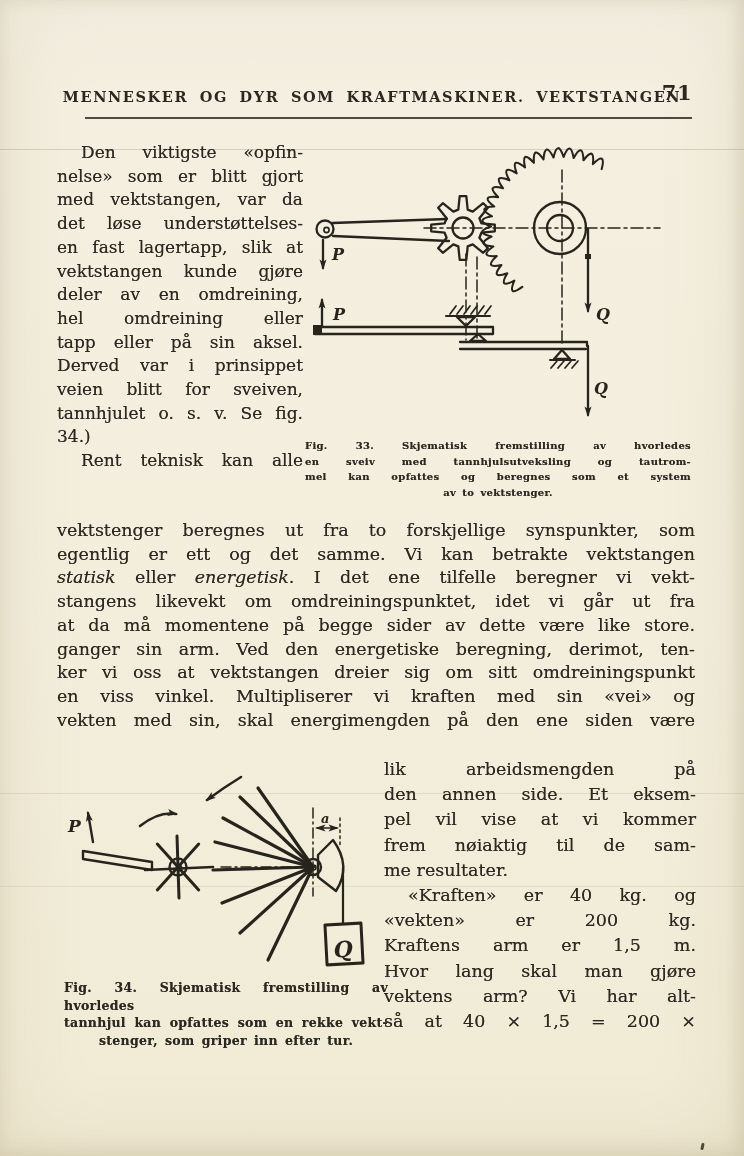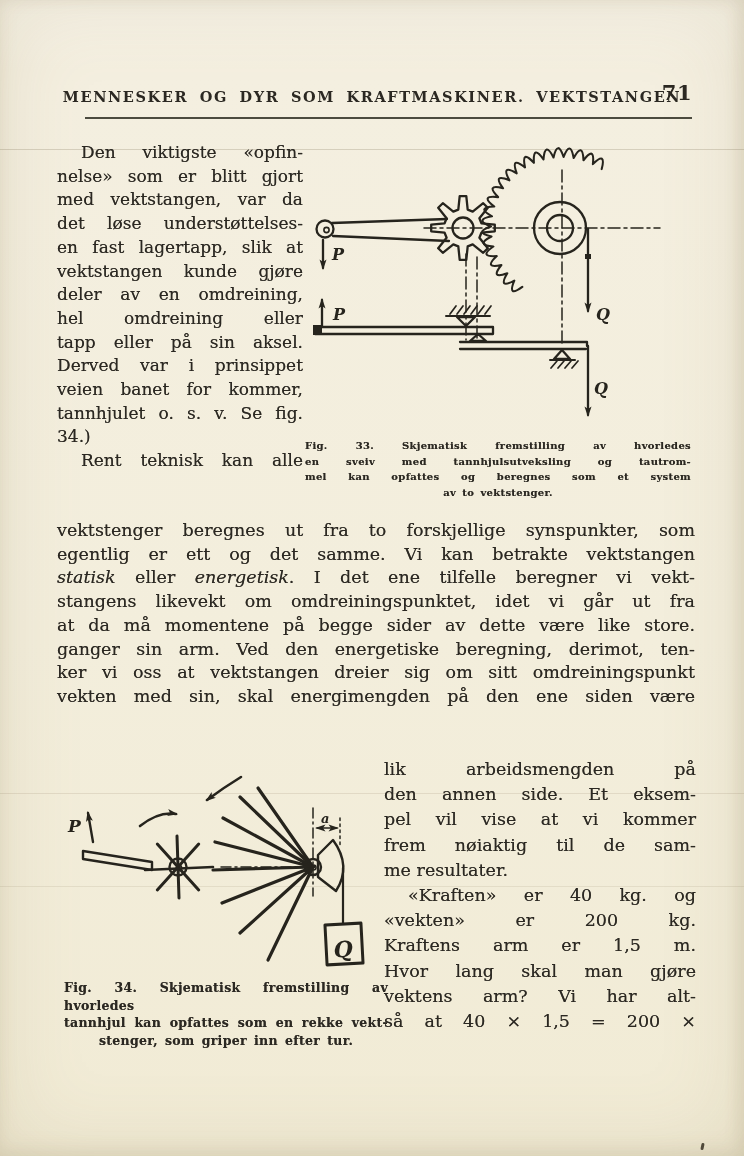--- a/index.html
+++ b/index.html
@@ -52,21 +52,21 @@
       <div class="ln ind">Den viktigste «opfin-</div>
       <div class="ln">nelse» som er blitt gjort</div>
       <div class="ln">med vektstangen, var da</div>
       <div class="ln">det løse understøttelses-</div>
       <div class="ln">en fast lagertapp, slik at</div>
       <div class="ln">vektstangen kunde gjøre</div>
       <div class="ln">deler av en omdreining,</div>
       <div class="ln">hel omdreining eller</div>
       <div class="ln">tapp eller på sin aksel.</div>
       <div class="ln">Derved var i prinsippet</div>
-      <div class="ln">veien banet for kommer,</div>
+      <div class="ln">veien blitt for sveiven,</div>
       <div class="ln">tannhjulet o. s. v. Se fig.</div>
       <div class="ln endl">34.)</div>
       <div class="ln ind">Rent teknisk kan alle</div>
     </div>
 
   <svg class="figsvg fig33" viewBox="0 0 400 305">
     <defs>
       <marker id="ah33" viewBox="0 0 11 8" refX="9" refY="4" markerWidth="11" markerHeight="8" orient="auto-start-reverse" markerUnits="userSpaceOnUse">
         <path d="M0.5,0.5 L11,4 L0.5,7.5 L3,4 Z" fill="#26241d"></path>
       </marker>
@@ -132,20 +132,21 @@
     </div>
 
   <div class="textblock maincol">
       <div class="ln">vektstenger beregnes ut fra to forskjellige synspunkter, som</div>
       <div class="ln">egentlig er ett og det samme. Vi kan betrakte vektstangen</div>
       <div class="ln"><span class="it">statisk</span><span> eller </span><span class="it">energetisk</span><span>. I det ene tilfelle beregner vi vekt-</span></div>
       <div class="ln">stangens likevekt om omdreiningspunktet, idet vi går ut fra</div>
       <div class="ln">at da må momentene på begge sider av dette være like store.</div>
       <div class="ln">ganger sin arm. Ved den energetiske beregning, derimot, ten-</div>
       <div class="ln">ker vi oss at vektstangen dreier sig om sitt omdreiningspunkt</div>
+      <div class="ln">en viss vinkel. Multipliserer vi kraften med sin «vei» og</div>
       <div class="ln">vekten med sin, skal energimengden på den ene siden være</div>
     </div>
 
   <svg class="figsvg fig34" viewBox="0 0 340 212">
     <defs>
       <marker id="ah34" viewBox="0 0 11 8" refX="9" refY="4" markerWidth="11" markerHeight="8" orient="auto-start-reverse" markerUnits="userSpaceOnUse">
         <path d="M0.5,0.5 L11,4 L0.5,7.5 L3,4 Z" fill="#26241d"></path>
       </marker>
     </defs>
     <g stroke="#26241d" fill="none" stroke-width="2.4" stroke-linecap="round" stroke-linejoin="round">

